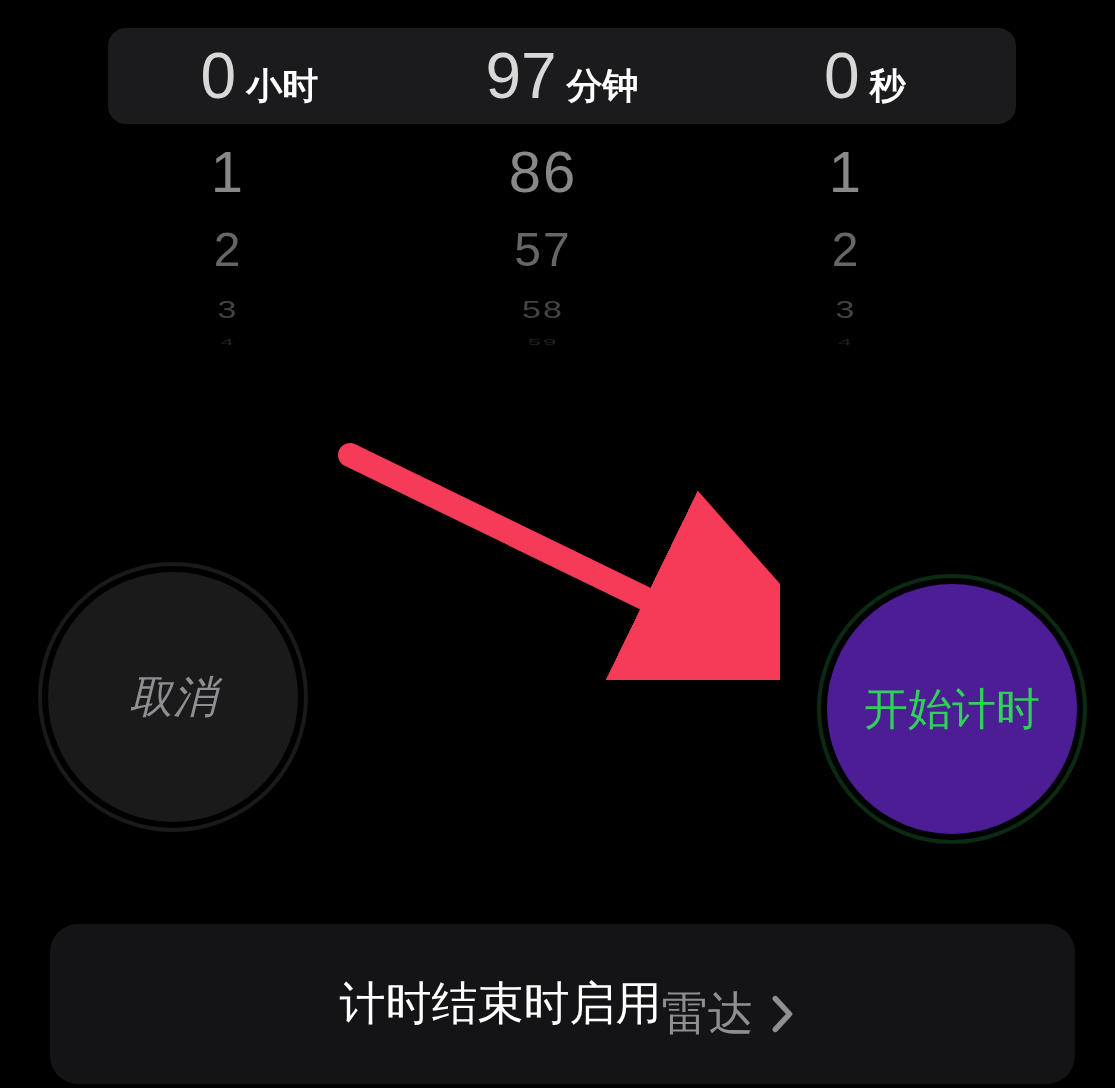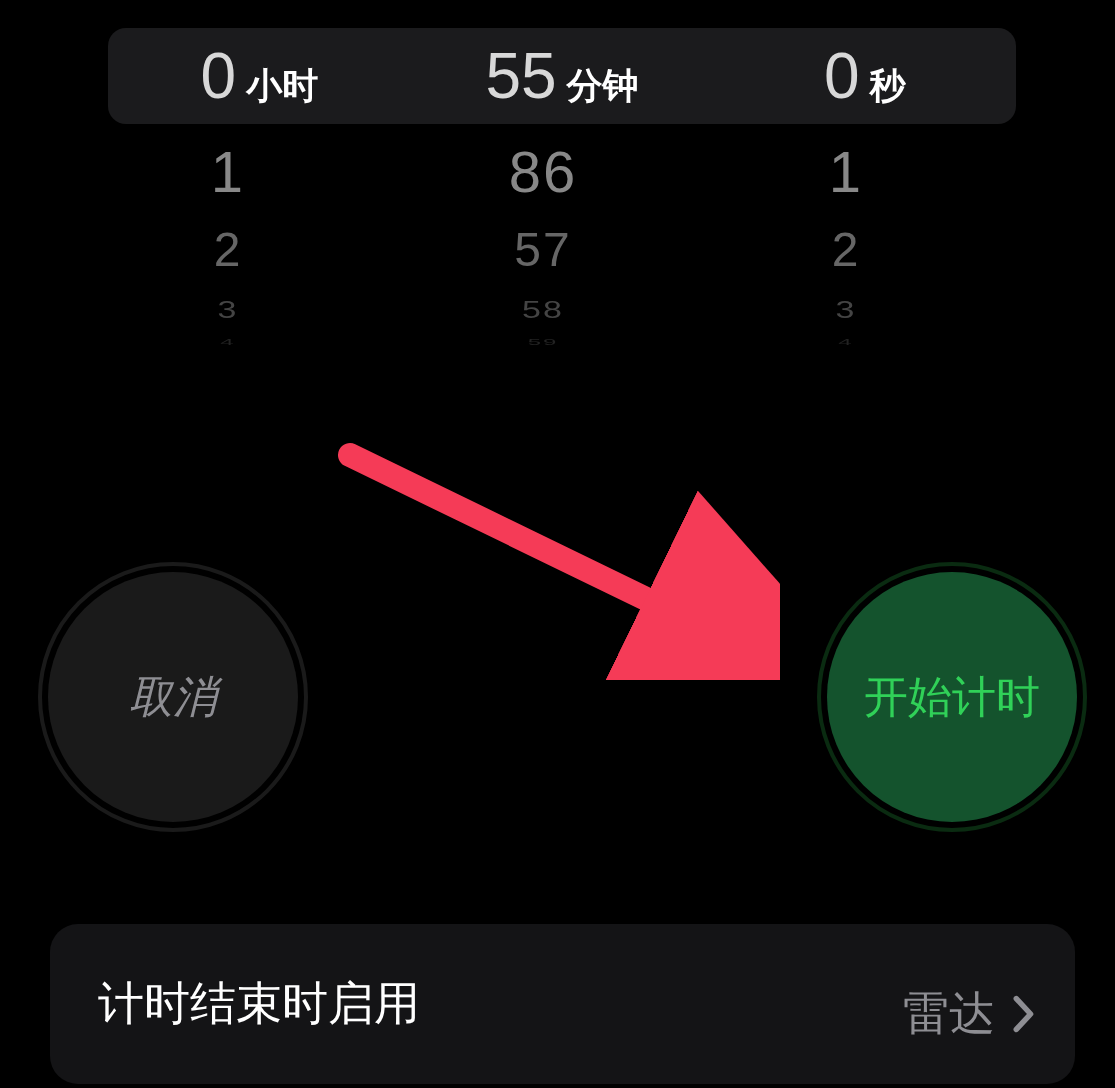--- a/index.html
+++ b/index.html
@@ -103,22 +103,22 @@
     .cancel-btn::before {
       content:"";
       position:absolute;
       inset:-10px;
       border:4px solid #1a1a1a;
       border-radius:50%;
     }
 
     .start-btn {
       right: 38px;
-      top: 572px;
-      background: #14532d;
+      top: 584px;
+      background: #4c1d95;
       color: #30d158;
       justify-content: center;
     }
     .start-btn::before {
       content:"";
       position:absolute;
       inset:-10px;
       border:4px solid #0a2b11;
       border-radius:50%;
     }
@@ -127,21 +127,21 @@
     .end-row {
       position: absolute;
       left: 50px;
       right: 40px;
       top: 924px;
       height: 160px;
       background: #141416;
       border-radius: 28px;
       display: flex;
       align-items: center;
-      justify-content: space-between;
+      justify-content: center;
       padding: 0 40px 0 48px;
       cursor: pointer;
     }
     .end-row .label {
       font-size: 46px;
       color: #fff;
       font-weight: 400;
     }
     .end-row .value-wrap {
       display: flex;
@@ -173,21 +173,21 @@
 <body>
 
 <div class="container">
 
   <div class="picker-selected-row">
     <div class="picker-col">
       <span class="picker-num">0</span>
       <span class="picker-unit">小时</span>
     </div>
     <div class="picker-col">
-      <span class="picker-num">55</span>
+      <span class="picker-num">97</span>
       <span class="picker-unit">分钟</span>
     </div>
     <div class="picker-col">
       <span class="picker-num">0</span>
       <span class="picker-unit">秒</span>
     </div>
   </div>
 
   <div class="wheel hours">
     <div class="wheel-row r1">1</div>

